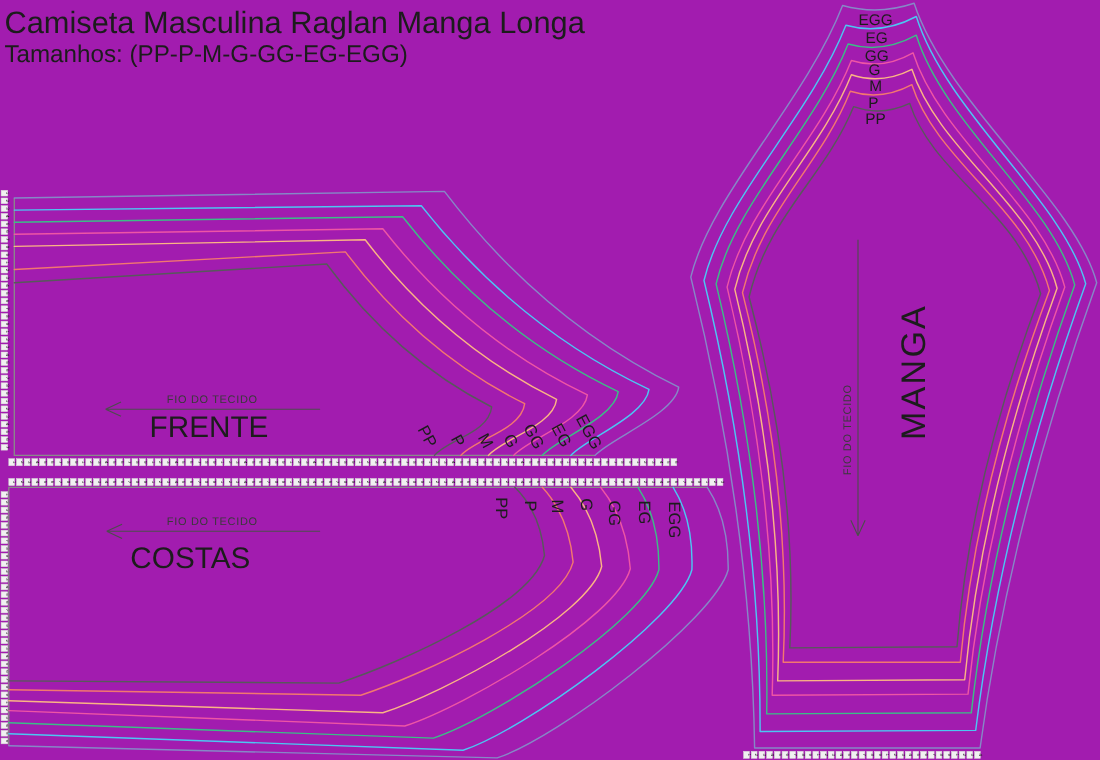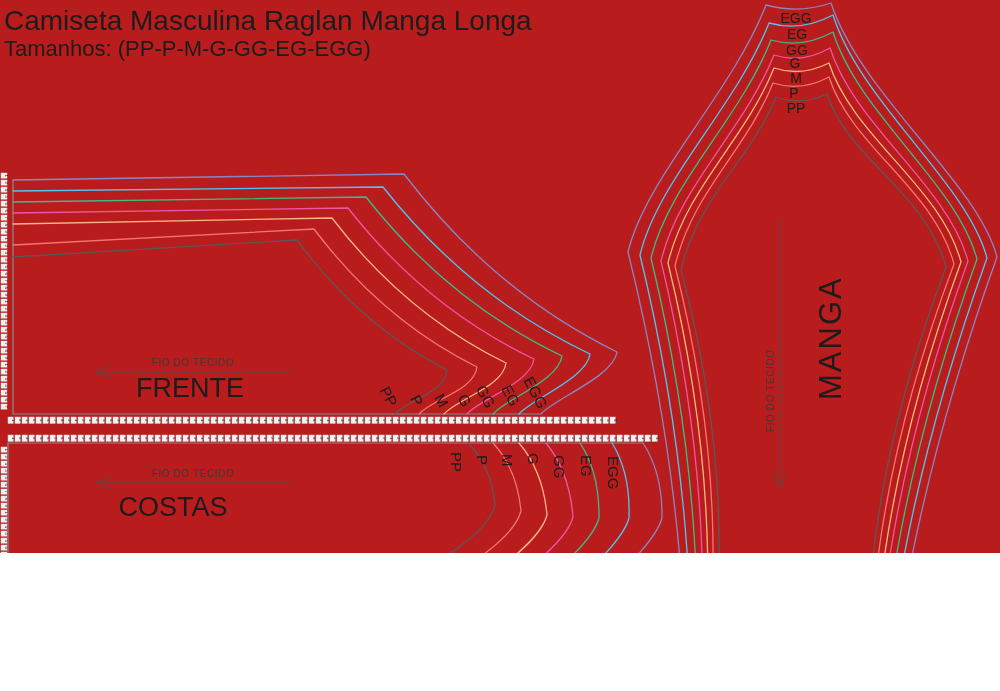--- a/index.html
+++ b/index.html
@@ -1,16 +1,16 @@
 <!DOCTYPE html>
 <html><head>
 <meta charset="utf-8">
 <style>
   html,body{margin:0;padding:0;background:#ffffff;}
-  .sheet{position:relative;width:1000px;height:553px;background:#b91c1c;overflow:hidden;}
+  .sheet{position:relative;width:1000px;height:691px;background:#a21caf;overflow:hidden;}
   svg text{font-family:"Liberation Sans", sans-serif;fill:#1c1c1c;}
   .title{font-size:28px;}
   .subtitle{font-size:22px;}
   .piece-name{font-size:27px;}
   .manga-name{font-size:31px;letter-spacing:2px;}
   .grain{font-size:10px;letter-spacing:0.6px;fill:#3a3a3a;}
   .sizelab{font-size:14px;}
   .sizelab-rot{font-size:15px;}
   .outline{fill:none;stroke-width:1.3;stroke-linejoin:round;stroke-linecap:round;}
   .shared{fill:none;stroke:#8a8a8a;stroke-width:1.2;}

